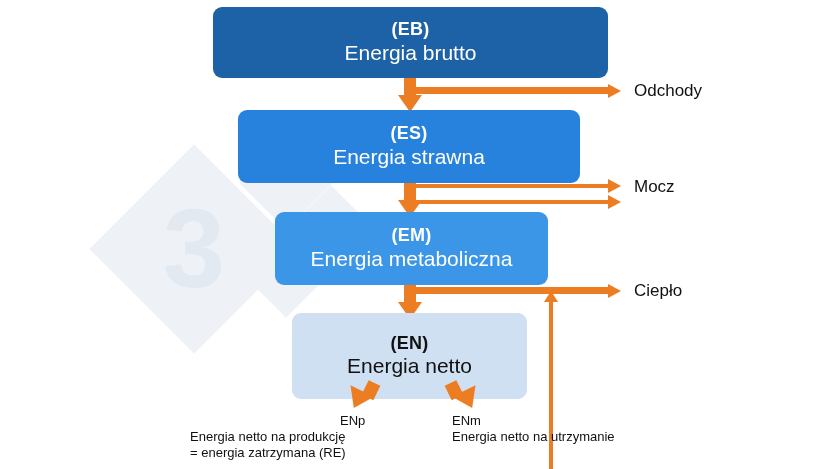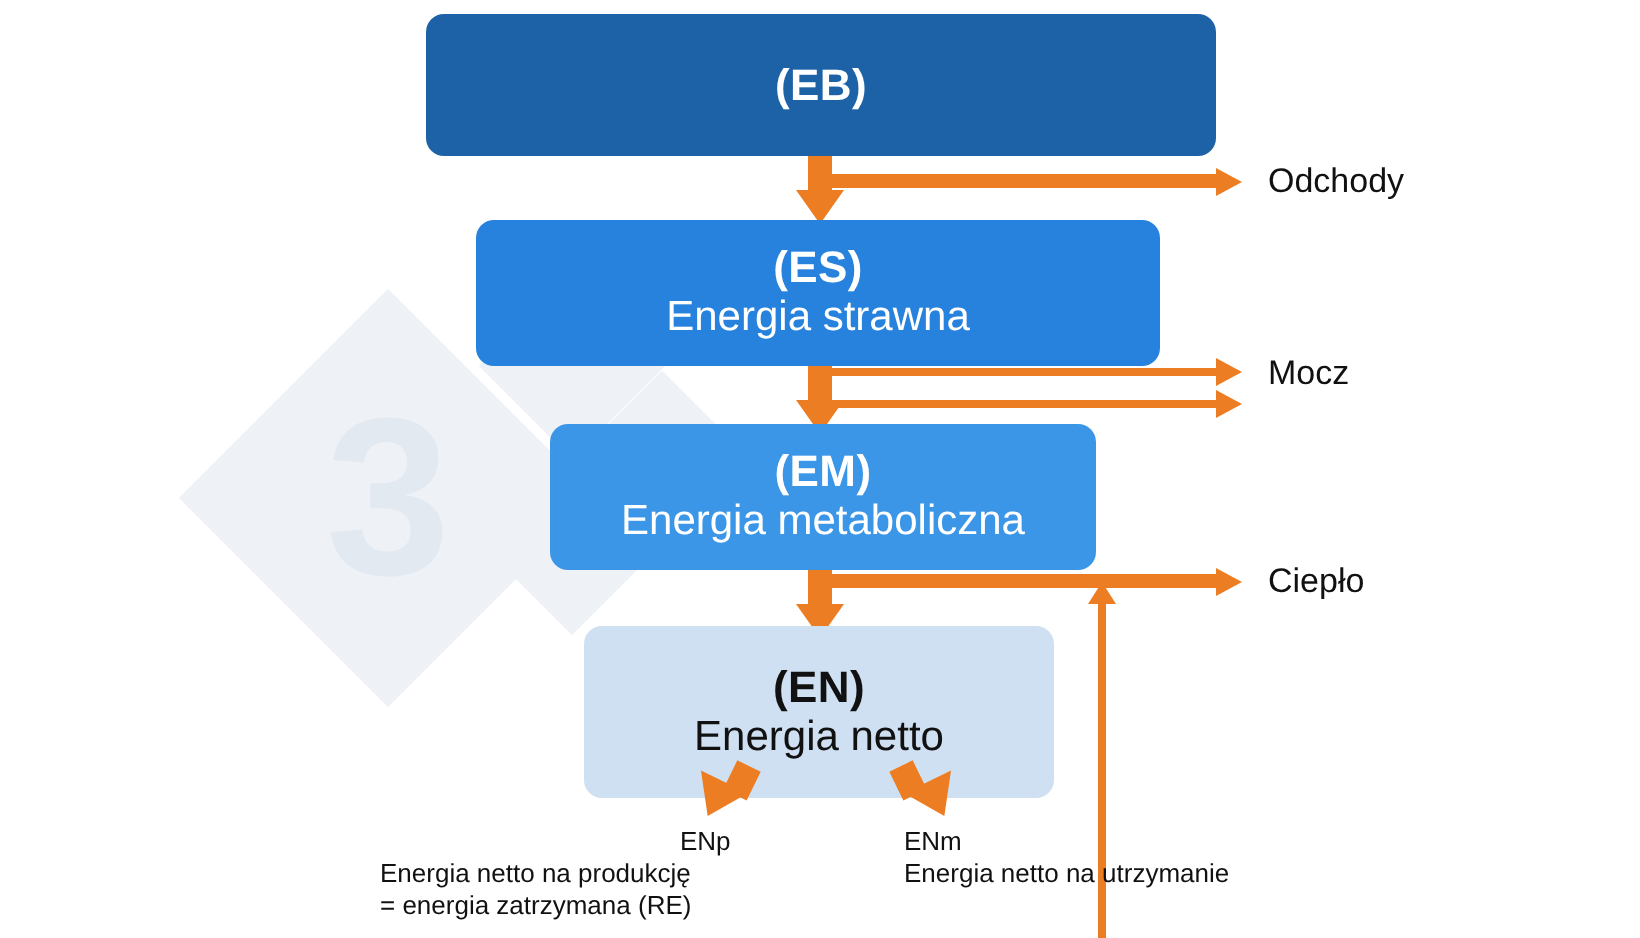--- a/index.html
+++ b/index.html
@@ -52,21 +52,21 @@
     border-radius: 9px;
     display: flex;
     flex-direction: column;
     align-items: center;
     justify-content: center;
     text-align: center;
     line-height: 1.08;
   }
   .box .code {
     font-weight: bold;
-    font-size: 22px;
+    font-size: 18px;
     letter-spacing: 0.2px;
   }
   .box .name {
     font-size: 21px;
     margin-top: 2px;
   }
 
   #box-eb { left: 213px; top: 7px;   width: 395px; height: 71px; background: #1D62A7; color: #ffffff; }
   #box-es { left: 238px; top: 110px; width: 342px; height: 73px; background: #2682DC; color: #ffffff; }
   #box-em { left: 275px; top: 212px; width: 273px; height: 73px; background: #3C96E8; color: #ffffff; }
@@ -159,20 +159,21 @@
   <div class="wm-layer">
     <div class="wm-diamond wm-d-main"></div>
     <div class="wm-diamond wm-d-a"></div>
     <div class="wm-diamond wm-d-b"></div>
     <div class="wm-diamond wm-d-c"></div>
     <div class="wm-num">3</div>
   </div>
 
   <div class="box" id="box-eb">
     <span class="code">(EB)</span>
+    <span class="name">Energia brutto</span>
   </div>
 
   <div class="o-vshaft" style="left:404px; top:78px; height:20px;"></div>
   <div class="o-vhead" style="left:398px; top:95px;"></div>
   <div class="o-hline-thick" style="left:410px; top:87px; width:200px;"></div>
   <div class="o-hhead" style="left:608px; top:83.5px;"></div>
   <div class="out-label" style="left:634px; top:81px;">Odchody</div>
 
   <div class="box" id="box-es">
     <span class="code">(ES)</span>

